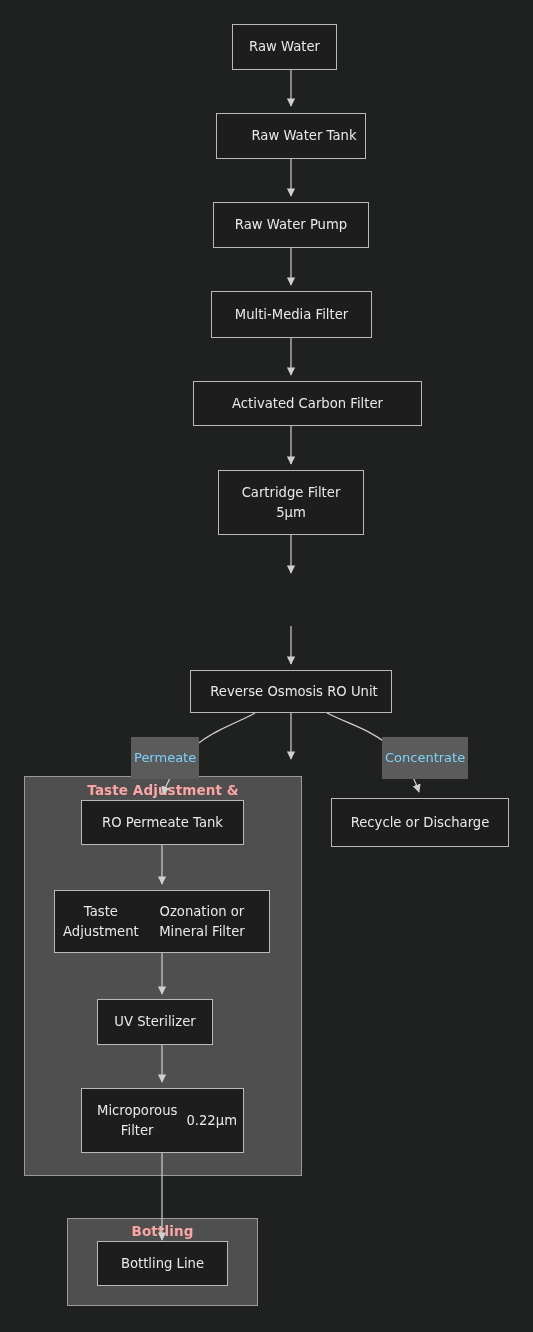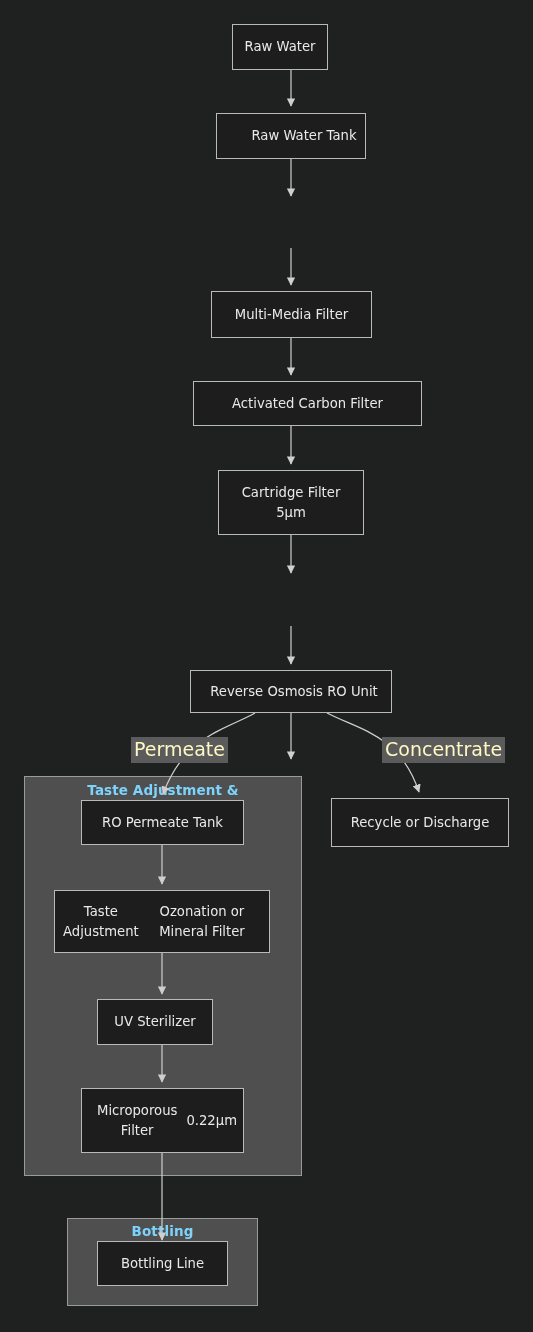--- a/index.html
+++ b/index.html
@@ -10,35 +10,35 @@
   }
   #canvas{position:absolute;inset:0;}
   svg.edges{position:absolute;left:0;top:0;width:533px;height:1332px;pointer-events:none;}
 
   .cluster{
     position:absolute;background:#4f4f4f;border:1px solid #9a9a9a;
     box-sizing:border-box;
   }
   .cluster-title{
     position:absolute;width:100%;text-align:center;
-    font-size:13.5px;color:#7dd3fc;font-weight:700;
+    font-size:13.5px;color:#fca5a5;font-weight:700;
     letter-spacing:.1px;
   }
   .node{
     position:absolute;box-sizing:border-box;
     background:#1d1d1d;border:1px solid #b9b9b9;
     display:flex;align-items:center;justify-content:center;
     text-align:center;line-height:1.45;
     font-size:13.2px;color:#e9e9e9;
     padding:2px 6px;
   }
   .node .l2{display:block;}
   .edge-label{
-    position:absolute;background:#5b5b5b;color:#fef9c3;
-    font-size:19px;padding:1px 3px;white-space:nowrap;
+    position:absolute;background:#5b5b5b;color:#7dd3fc;
+    font-size:13px;padding:13px 3px;white-space:nowrap;
     box-sizing:border-box;line-height:1.25;
   }
 </style>
 </head>
 <body>
 
 <div id="canvas">
 
   <div class="cluster" style="left:24px;top:776px;width:278px;height:400px;">
     <div class="cluster-title" style="top:5px;">Taste Adjustment &amp;</div>
@@ -65,24 +65,25 @@
       <path d="M291,713 L291,759"></path>
       <path d="M255,713 C225,730 185,735 163,794"></path>
       <path d="M327,713 C360,730 400,735 419,792"></path>
       <path d="M162,845 L162,884"></path>
       <path d="M162,953 L162,994"></path>
       <path d="M162,1045 L162,1082"></path>
       <path d="M162,1153 L162,1240"></path>
     </g>
   </svg>
 
-  <div class="node" style="left:232px;top:24px;width:96px;height:46px;text-align:center;">Raw Water</div>
+  <div class="node" style="left:232px;top:24px;width:105px;height:46px;text-align:center;">Raw Water</div>
 
   <div class="node" style="left:216px;top:113px;width:150px;height:46px;padding-left:32px;">Raw Water Tank</div>
 
+  <div class="node" style="left:213px;top:202px;width:156px;height:46px;">Raw Water Pump</div>
 
   <div class="node" style="left:211px;top:291px;width:161px;height:47px;">Multi-Media Filter</div>
 
   <div class="node" style="left:193px;top:381px;width:229px;height:45px;">Activated Carbon Filter</div>
 
   <div class="node" style="left:218px;top:470px;width:146px;height:65px;flex-direction:column;">
     <span>Cartridge Filter</span>
     <span class="l2">5µm</span>
   </div>
 

